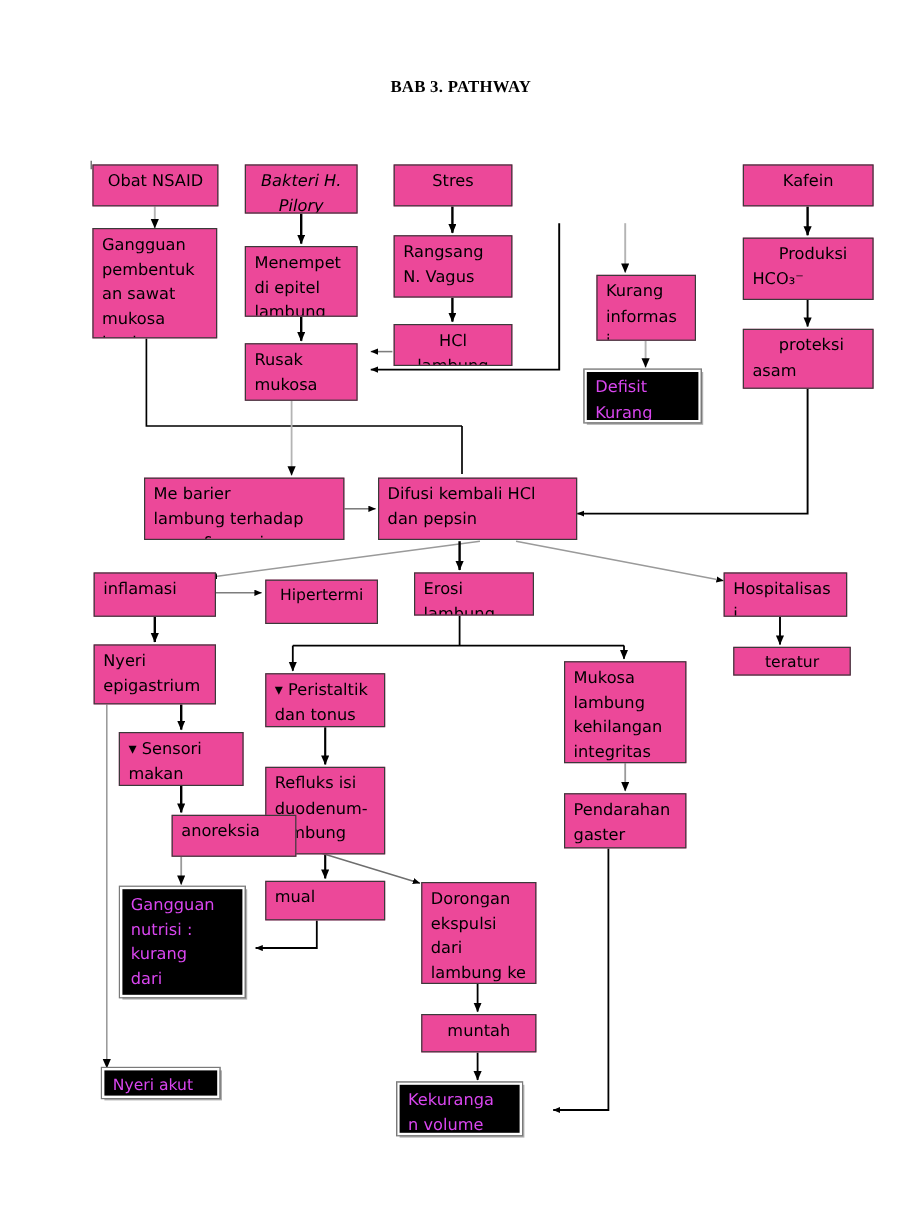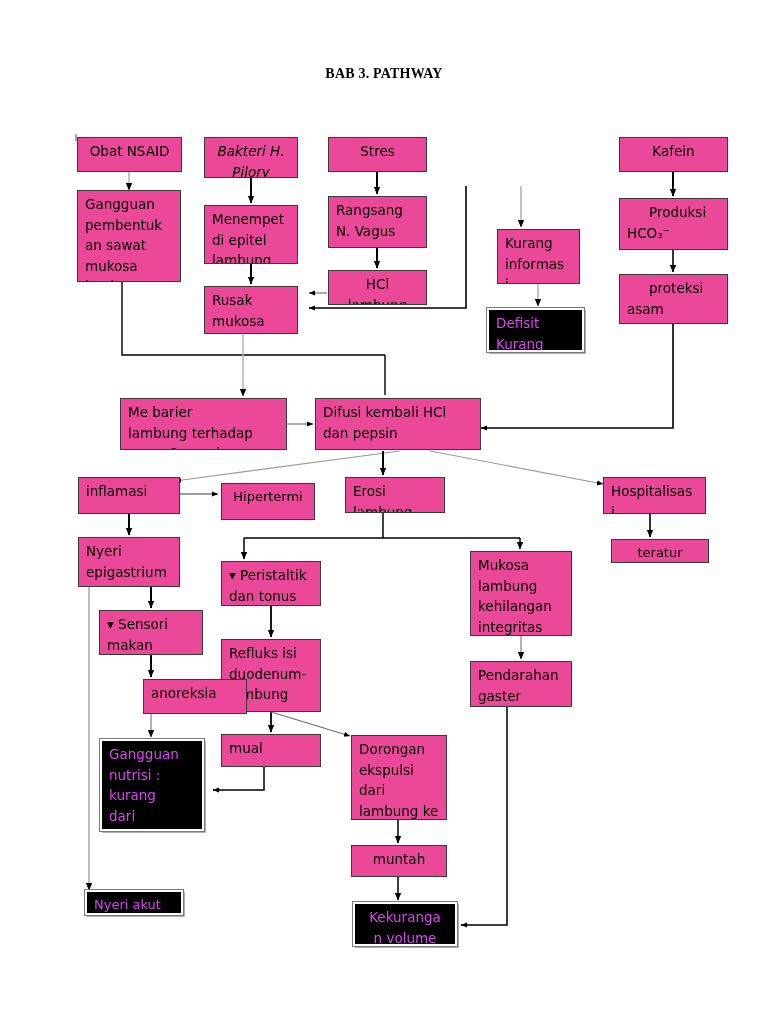--- a/index.html
+++ b/index.html
@@ -255,16 +255,16 @@
   <div class="node dark" style="left:100px; top:739px; width:104px; height:92px;">Gangguan
 nutrisi :
 kurang
 dari
 kebutuhan</div>
 
   <div class="node" style="left:351px; top:845px; width:96px;  height:32px;text-align:center;">muntah</div>
 
   <div class="node dark" style="left:85px;  top:890px; width:98px;  height:25px; font-size:13px;">Nyeri akut</div>
 
-  <div class="node dark" style="left:353px; top:902px; width:104px; height:44px;text-align:center;">Kekuranga
+  <div class="node dark" style="left:331px; top:902px; width:104px; height:44px;">Kekuranga
 n volume</div>
 
 </div>
 
 </body></html>

